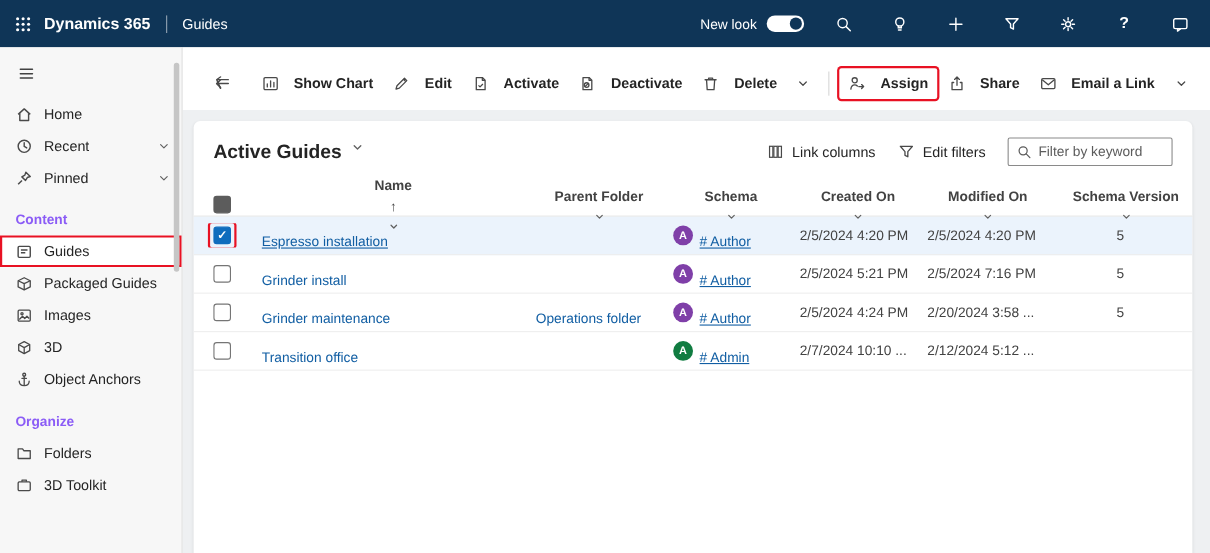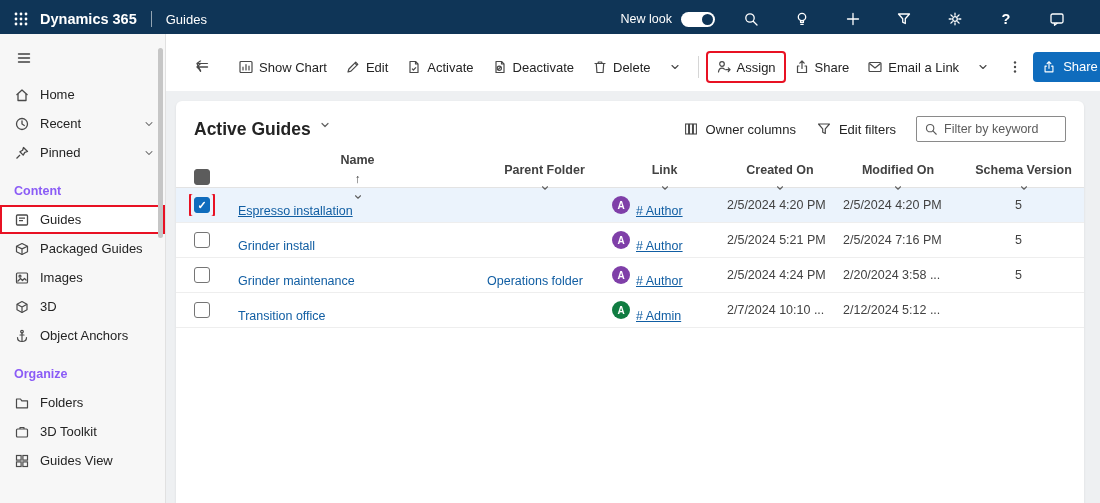--- a/index.html
+++ b/index.html
@@ -1,21 +1,21 @@
 <!DOCTYPE html>
 <html style="--topbar-bg: #0f3557; --accent: #0f6cbd; --link: #115ea3; --annotation: #e81123; --selected-row-bg: #ebf3fc;"><head>
 <meta charset="utf-8">
 <style>
   * { box-sizing: border-box; margin: 0; padding: 0; }
   html, body { width: 1100px; height: 503px; overflow: hidden; }
   body { font-family: "Liberation Sans", sans-serif; background: #eef0f2; color: #242424; }
 
   
-  .topbar { height: 34px; background: var(--topbar-bg, #0f3557); color: #fff;
-            display: flex; align-items: flex-end; padding: 0 28px 0 6px; }
+  .topbar { height: 43px; background: var(--topbar-bg, #0f3557); color: #fff;
+            display: flex; align-items: center; padding: 0 12px 0 6px; }
   .tb-left { display: flex; align-items: center; }
   .tb-btn { background: none; border: 0; color: #fff; display: flex; align-items: center;
             justify-content: center; width: 30px; height: 30px; cursor: pointer; }
   .brand { font-size: 14.5px; font-weight: bold; margin-left: 4px; white-space: nowrap; }
   .tb-div { width: 1px; height: 16px; background: rgba(255,255,255,.55); margin: 0 14px; }
   .appname { font-size: 13px; }
   .tb-right { margin-left: auto; display: flex; align-items: center; gap: 21px; }
   .newlook { display: flex; align-items: center; gap: 9px; font-size: 12.5px; cursor: pointer; }
   .toggle { width: 34px; height: 15px; background: #fff; border-radius: 9px; position: relative; }
   .toggle::after { content: ""; position: absolute; right: 2px; top: 2px; width: 11px; height: 11px;
@@ -44,23 +44,23 @@
   .nav-section { font-size: 12.5px; font-weight: bold; color: #8b5cf6; padding: 17px 0 7px 14px; }
   .sb-thumb { position: absolute; right: 2px; top: 14px; width: 5px; height: 190px;
               background: #c6c6c6; border-radius: 3px; }
 
   
   .main { flex: 1; display: flex; flex-direction: column; min-width: 0; }
 
   
   .commandbar { background: #fff; height: 57px; display: flex; align-items: center;
                 padding: 8px 22px 0 20px; gap: 2px; }
-  .cmd { display: flex; align-items: flex-end; gap: 5px; border: 0; background: none; cursor: pointer;
+  .cmd { display: flex; align-items: flex-start; gap: 13px; border: 0; background: none; cursor: pointer;
          font-family: "Liberation Sans", sans-serif; font-size: 13px; color: #242424;
-         padding: 6px 8px; border-radius: 4px; white-space: nowrap; }
+         padding: 6px 8px; border-radius: 4px; white-space: nowrap; font-weight: bold; }
   .cmd .cicon { color: #494949; }
   .back-btn { margin-right: 10px; }
   .cmd-div { width: 1px; height: 22px; background: #d6d6d6; margin: 0 7px; flex: none; }
   .cmd.annotate { box-shadow: 0 0 0 2px var(--annotation, #e81123); border-radius: 2px; }
   .primary-split { margin-left: auto; background: var(--accent, #0f6cbd); color: #fff; border: 0;
                    display: flex; align-items: center; gap: 7px; height: 30px; padding: 0 9px;
                    border-radius: 4px; font-family: "Liberation Sans", sans-serif; font-size: 13px; cursor: pointer; }
 
   
   .card { background: #fff; margin: 10px 16px 0 10px; border-radius: 6px 6px 0 0; flex: 1;
@@ -306,31 +306,20 @@
     </div>
     <div class="nav-item">
       <span class="nicon">
         <svg viewBox="0 0 16 16" fill="none" stroke="currentColor" stroke-width="1.2" stroke-linejoin="round">
           <rect x="2.5" y="5" width="11" height="8" rx="1"></rect>
             <path d="M6 5V3.5h4V5"></path>
           </svg>
       </span>
       <span class="nlabel">3D Toolkit</span>
     </div>
-    <div class="nav-item">
-      <span class="nicon">
-        <svg viewBox="0 0 16 16" fill="none" stroke="currentColor" stroke-width="1.2">
-          <rect x="2.5" y="2.5" width="4.6" height="4.6"></rect>
-            <rect x="8.9" y="2.5" width="4.6" height="4.6"></rect>
-          <rect x="2.5" y="8.9" width="4.6" height="4.6"></rect>
-            <rect x="8.9" y="8.9" width="4.6" height="4.6"></rect>
-          </svg>
-      </span>
-      <span class="nlabel">Guides View</span>
-    </div>
 
     <span class="sb-thumb"></span>
   </nav>
 
   <main class="main">
 
     <div class="commandbar">
       <button class="cmd back-btn">
         <span class="icon16 cicon">
           <svg viewBox="0 0 16 16" fill="none" stroke="currentColor" stroke-width="1.4" stroke-linecap="round" stroke-linejoin="round">
@@ -464,21 +453,21 @@
         </button>
         <div class="head-right">
           <button class="head-btn">
             <span class="icon16 cicon">
               <svg viewBox="0 0 16 16" fill="none" stroke="currentColor" stroke-width="1.1">
                 <rect x="2.6" y="3" width="3" height="10"></rect>
                   <rect x="6.5" y="3" width="3" height="10"></rect>
                   <rect x="10.4" y="3" width="3" height="10"></rect>
                 </svg>
             </span>
-            <span>Owner columns</span>
+            <span>Link columns</span>
           </button>
           <button class="head-btn">
             <span class="icon16 cicon">
               <svg viewBox="0 0 16 16" fill="none" stroke="currentColor" stroke-width="1.2" stroke-linejoin="round">
                 <path d="M2.5 3h11L9.3 7.8v4.7l-2.6-1.3V7.8z"></path>
                 </svg>
             </span>
             <span>Edit filters</span>
           </button>
           <span class="filterbox">
@@ -509,21 +498,21 @@
           </div>
           <div class="hcell">
             <span>Parent Folder</span>
             <span class="hchev icon10">
               <svg viewBox="0 0 16 16" fill="none" stroke="currentColor" stroke-width="1.8" stroke-linecap="round" stroke-linejoin="round">
                   <path d="M4 6l4 4 4-4"></path>
                 </svg>
             </span>
           </div>
           <div class="hcell">
-            <span>Link</span>
+            <span>Schema</span>
             <span class="hchev icon10">
               <svg viewBox="0 0 16 16" fill="none" stroke="currentColor" stroke-width="1.8" stroke-linecap="round" stroke-linejoin="round">
                   <path d="M4 6l4 4 4-4"></path>
                 </svg>
             </span>
           </div>
           <div class="hcell">
             <span>Created On</span>
             <span class="hchev icon10">
               <svg viewBox="0 0 16 16" fill="none" stroke="currentColor" stroke-width="1.8" stroke-linecap="round" stroke-linejoin="round">

